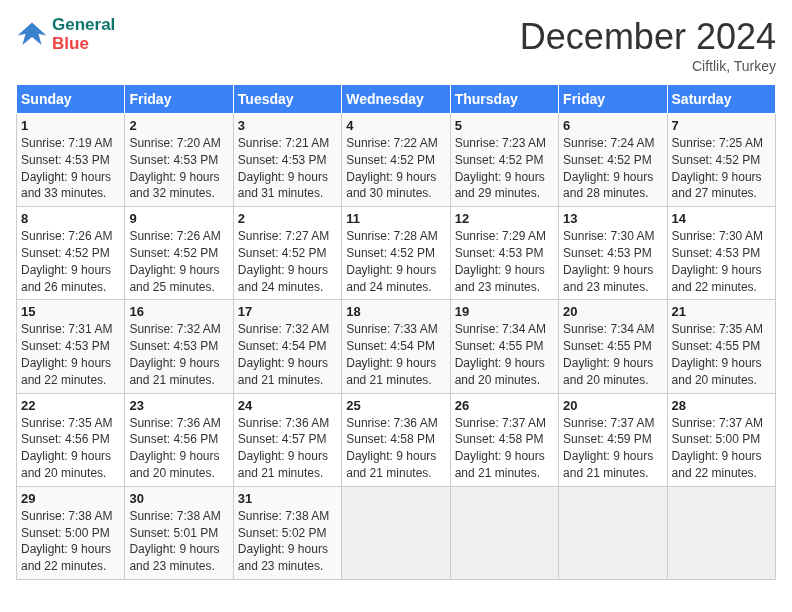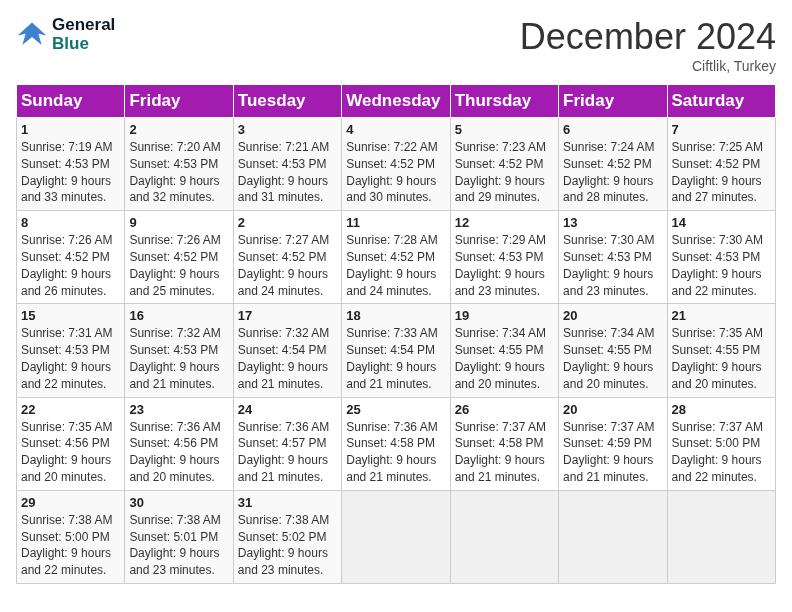--- a/index.html
+++ b/index.html
@@ -37,25 +37,25 @@
     .location {
       font-size: 14px;
       color: #555;
     }
     .calendar {
       width: 100%;
       border-collapse: collapse;
       font-size: 11px;
     }
     .calendar thead tr th {
-      background-color: #a21caf;
+      background-color: #3b82f6;
       color: #fff;
       padding: 6px 4px;
       text-align: left;
-      font-size: 17px;
+      font-size: 14px;
       font-weight: bold;
       border: 1px solid #fff;
     }
     .calendar tbody tr td {
       border: 1px solid #ccc;
       vertical-align: top;
       padding: 4px;
       width: calc(100% / 7);
       min-height: 80px;
       height: 85px;
@@ -81,22 +81,22 @@
   </style>
 </head>
 <body>
 
 <div class="header">
   <div class="logo">
     <svg class="logo-bird" viewBox="0 0 40 35" xmlns="http://www.w3.org/2000/svg">
       <polygon points="20,2 38,18 28,16 32,30 20,20 8,30 12,16 2,18" fill="#1a6bc4" opacity="0.85"></polygon>
     </svg>
     <div>
-      <div style="font-size:17px;font-weight:bold;color:#0f172a;line-height:1.1;">General</div>
-      <div style="font-size:17px;font-weight:bold;color:#0f766e;line-height:1.1;">Blue</div>
+      <div style="font-size:17px;font-weight:bold;color:#0f766e;line-height:1.1;">General</div>
+      <div style="font-size:17px;font-weight:bold;color:#ef4444;line-height:1.1;">Blue</div>
     </div>
   </div>
   <div class="title-block">
     <div class="month-title">December 2024</div>
     <div class="location">Ciftlik, Turkey</div>
   </div>
 </div>
 
 <table class="calendar">
   <thead>

